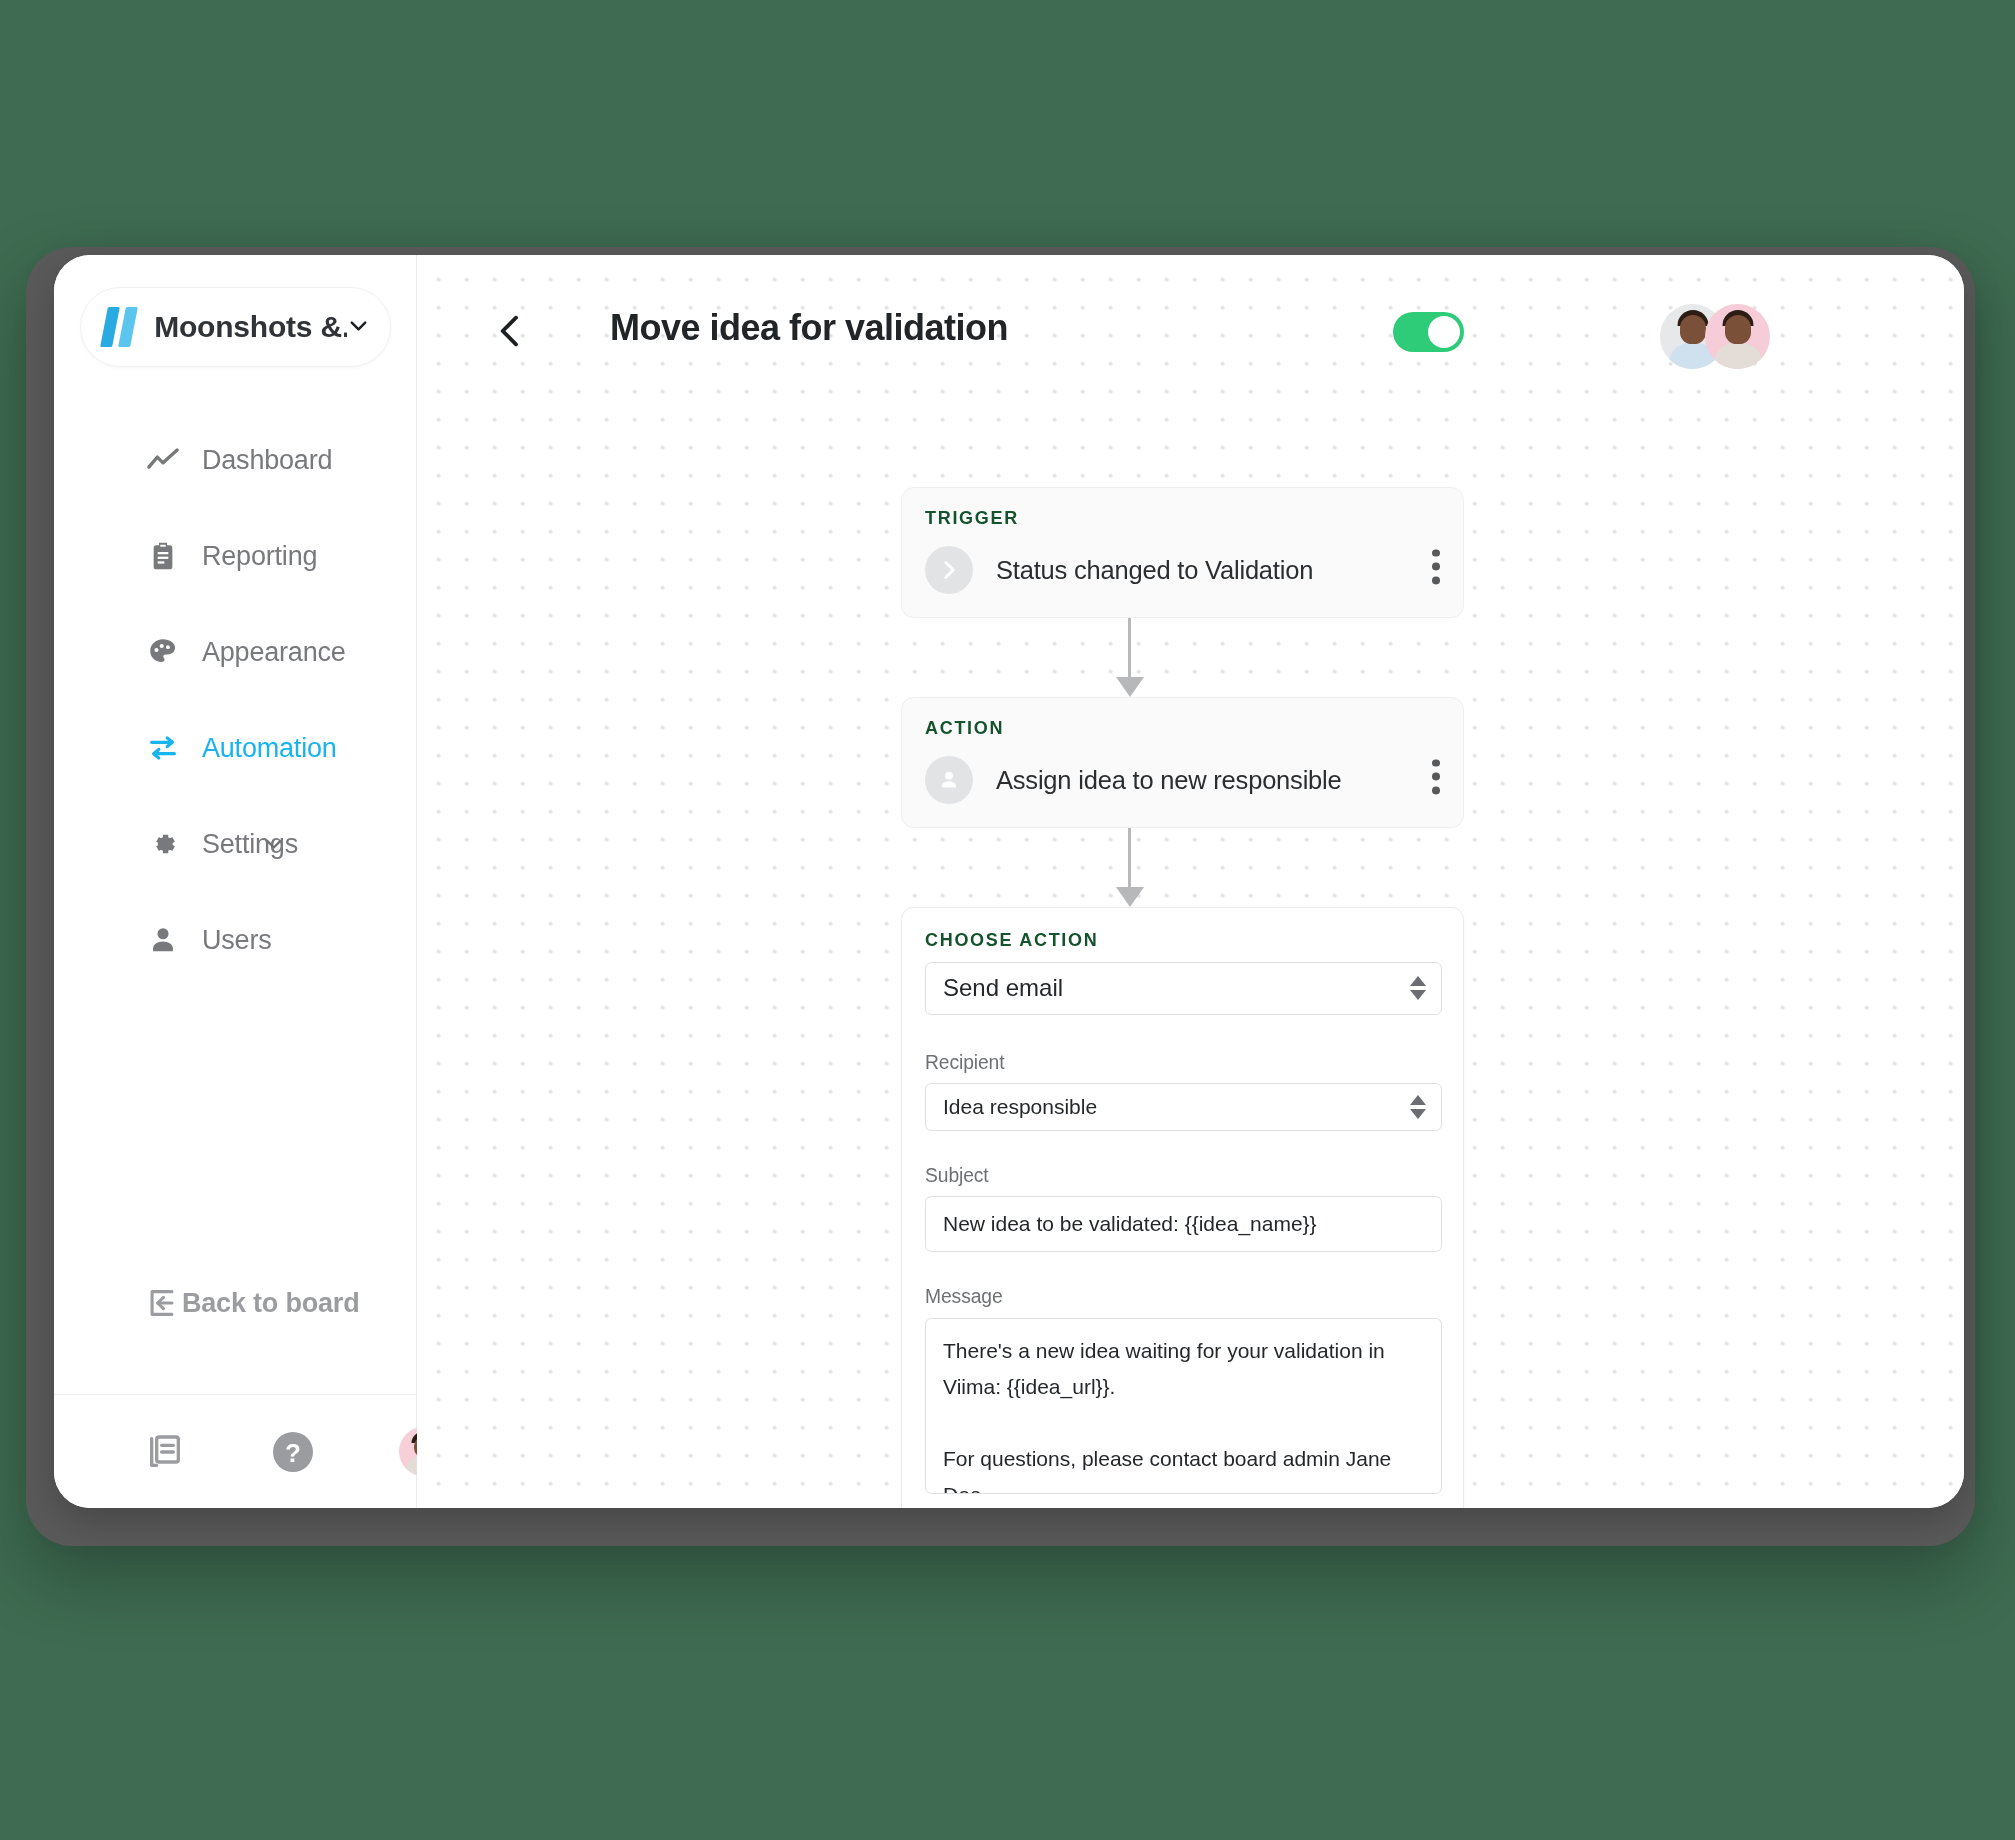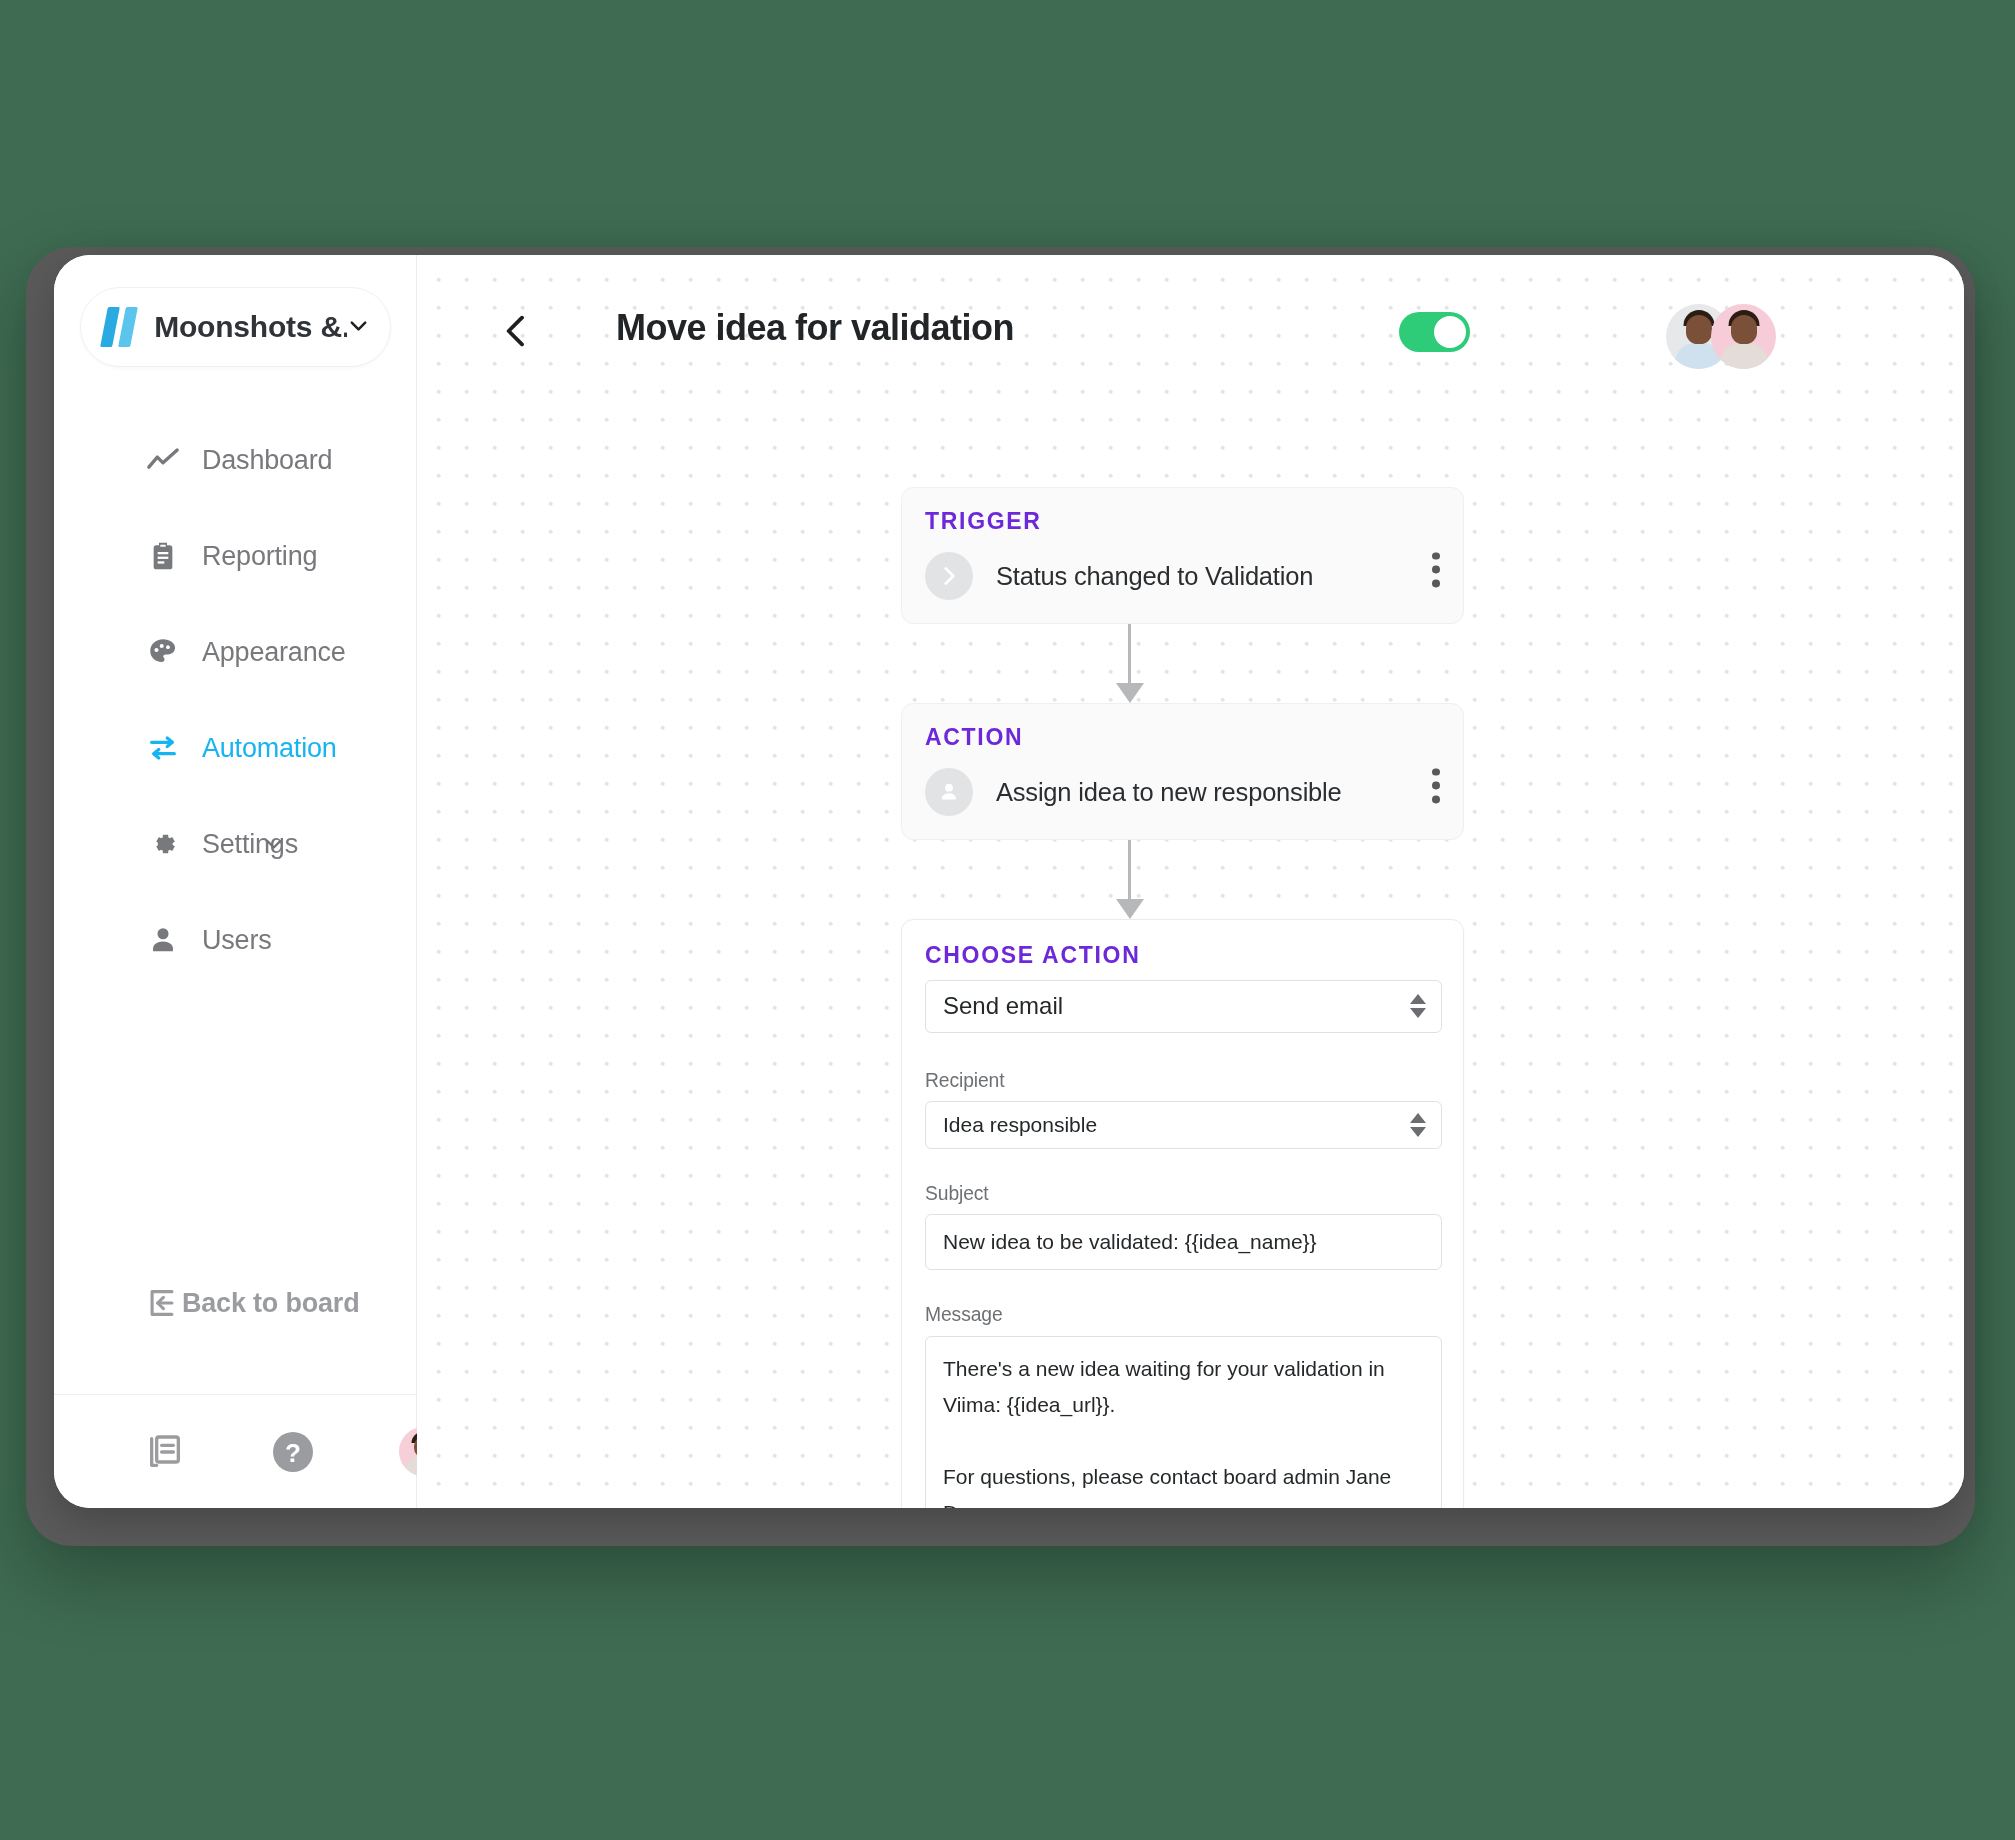--- a/index.html
+++ b/index.html
@@ -196,21 +196,21 @@
     background-color: #ffffff;
     background-image: radial-gradient(circle, #e3e3e3 1.7px, transparent 1.9px);
     background-size: 28px 28px;
     background-position: 7.7px 10.8px;
     overflow: hidden;
   }
 
   
   #top-bar {
     position: absolute;
-    left: 6px; top: 0;
+    left: 0; top: 0;
     width: 100%;
     height: 155px;
   }
   #back-arrow {
     position: absolute;
     left: 74px;
     top: 56px;
     width: 40px;
     height: 40px;
     cursor: pointer;
@@ -315,24 +315,24 @@
 
   .flow-card {
     width: 563px;
     background: #fafafa;
     border: 1.5px solid #efefef;
     border-radius: 12.4px;
     padding: 20px 23px 23px 23px;
     position: relative;
   }
   .card-kicker {
-    font-size: 23px;
+    font-size: 18px;
     font-weight: bold;
     letter-spacing: 1.7px;
-    color: #6d28d9;
+    color: #14532d;
     margin-bottom: 17px;
   }
   .card-row {
     display: flex;
     align-items: center;
   }
   .card-circle {
     width: 48px;
     height: 48px;
     border-radius: 50%;

